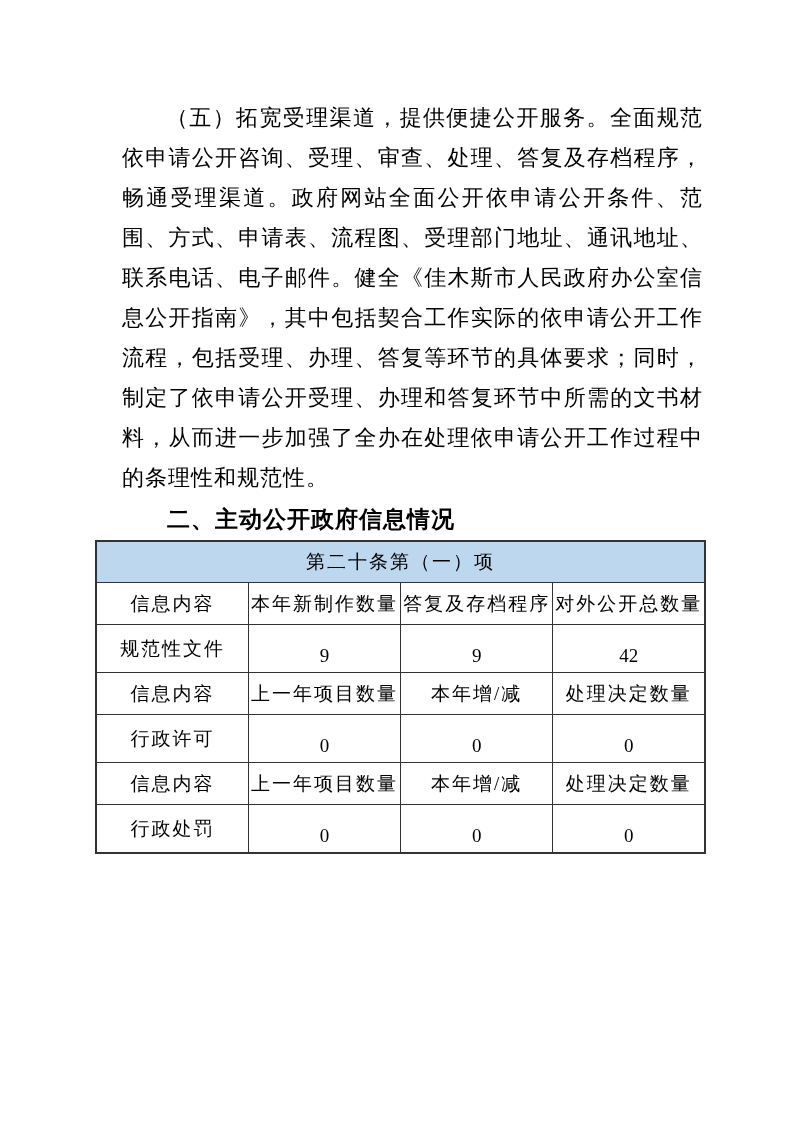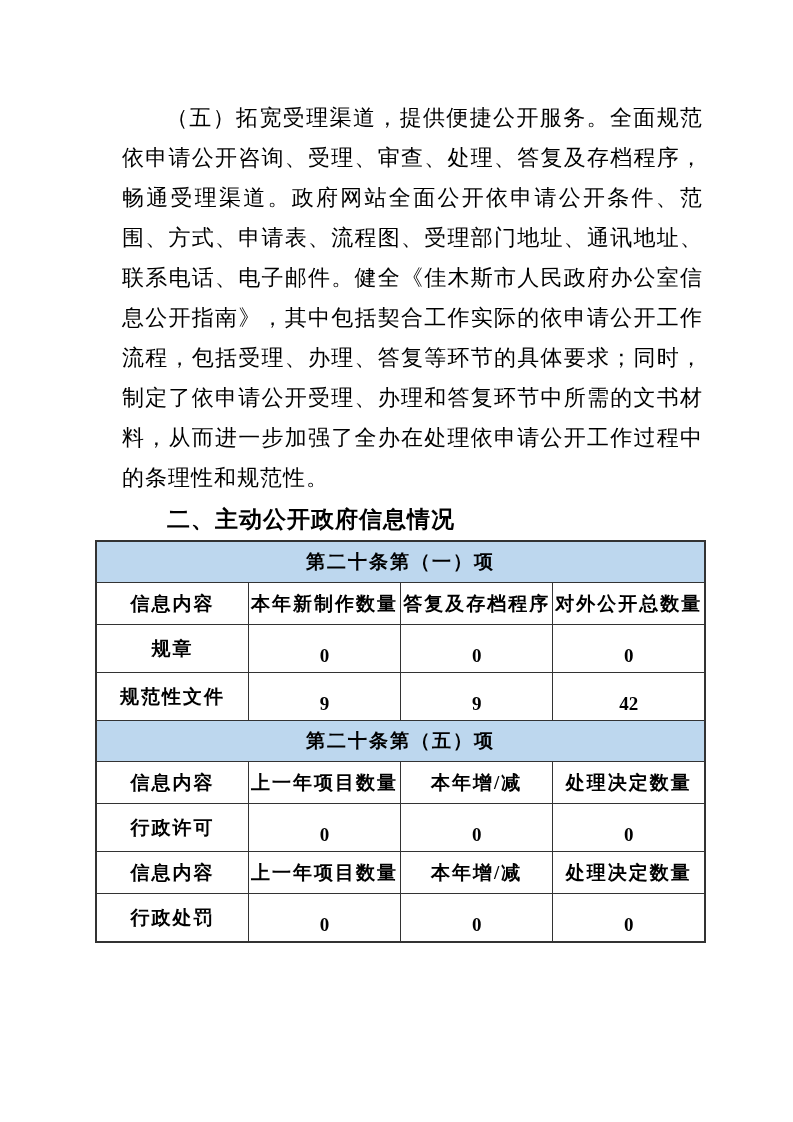--- a/index.html
+++ b/index.html
@@ -36,21 +36,20 @@
     table-layout:fixed;
     border:2px solid #333333;
   }
   table.info-table td {
     border:1.5px solid #333333;
     text-align:center;
     vertical-align:middle;
     font-size:19px;
     letter-spacing:2px;
     padding:0;
-    font-weight:bold;
   }
   tr.band-row td {
     background:#bdd7ee;
     height:40px;
   }
   tr.header-row td { height:41px;text-align:center; }
   tr.data-row td  { height:42px; }
   tr.data-row td.value-cell {
     vertical-align:bottom;
     padding-bottom:5px;
@@ -82,35 +81,26 @@
       <tr class="band-row">
         <td colspan="4">第二十条第（一）项</td>
       </tr>
       <tr class="header-row">
         <td>信息内容</td>
         <td>本年新制作数量</td>
         <td>答复及存档程序</td>
         <td>对外公开总数量</td>
       </tr>
       <tr class="data-row">
-        <td class="label-cell">规章</td>
-        <td class="value-cell">0</td>
-        <td class="value-cell">0</td>
-        <td class="value-cell">0</td>
-      </tr>
-      <tr class="data-row">
         <td class="label-cell">规范性文件</td>
         <td class="value-cell">9</td>
         <td class="value-cell">9</td>
         <td class="value-cell">42</td>
       </tr>
 
-      <tr class="band-row">
-        <td colspan="4">第二十条第（五）项</td>
-      </tr>
       <tr class="header-row">
         <td>信息内容</td>
         <td>上一年项目数量</td>
         <td>本年增/减</td>
         <td>处理决定数量</td>
       </tr>
       <tr class="data-row">
         <td class="label-cell">行政许可</td>
         <td class="value-cell">0</td>
         <td class="value-cell">0</td>

